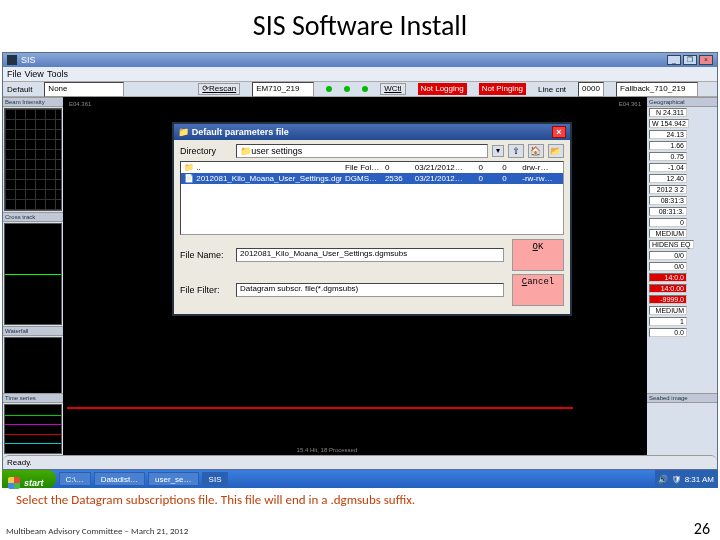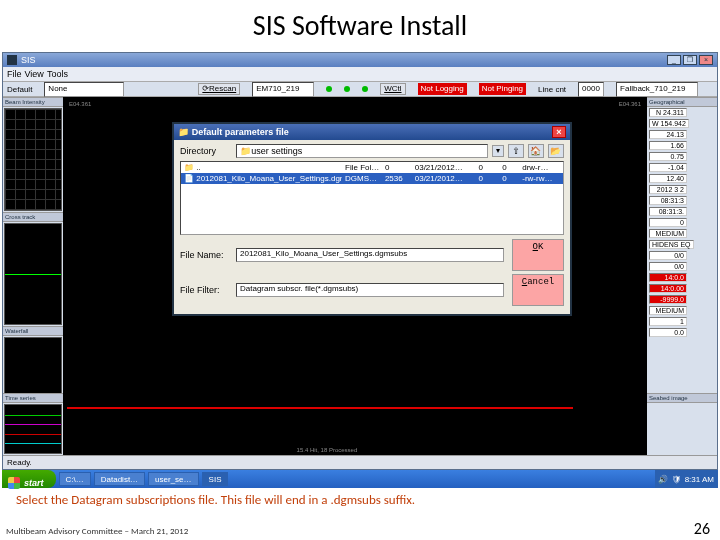--- a/index.html
+++ b/index.html
@@ -31,21 +31,21 @@
   .right-row { display: flex; justify-content: space-between; padding: 1px 2px; }
   .right-val { background: #fff; padding: 0 2px; border: 1px inset #ccc; min-width: 38px; text-align: right; font-size: 7px; }
   .right-val.red { background: #d00; color: #fff; }
   .bottom-strip { position: absolute; left: 0; right: 0; bottom: 14px; height: 62px; background: #d8e0ec; display: flex; }
   .ts-panel { width: 60px; display: flex; flex-direction: column; }
   .ts-chart { flex: 1; background: #000; border: 1px solid #555; margin: 1px; position: relative; }
   .ts-chart .ln { position: absolute; left: 0; right: 0; height: 1px; }
   .bottom-main { flex: 1; background: #000; position: relative; }
   .bottom-main .sline { position: absolute; left: 4px; right: 74px; top: 14px; height: 2px; background: #d00; }
   .bottom-main .info { position: absolute; bottom: 2px; left: 40%; color: #888; font-size: 6px; }
-  .statusbar { position: absolute; bottom: 0; left: 0; right: 0; height: 14px; background: #e0e4ec; border-top: 1px solid #999; font-size: 8px; padding: 0 4px; display: flex; align-items: center; }
+  .statusbar { position: absolute; bottom: 0; left: 0; right: 0; height: 14px; background: #e0e4ec; border-top: 1px solid #999; font-size: 8px; padding: 0 4px; display: flex; align-items: center; border-radius: 6px; }
   
   .dialog { position: absolute; top: 122px; left: 172px; width: 400px; height: 194px; background: #eceae0; border: 2px solid #234; box-shadow: 2px 2px 6px rgba(0,0,0,0.5); font-size: 9px; }
   .dlg-title { height: 16px; background: linear-gradient(#4a6fb8, #234a90); display: flex; align-items: center; padding: 0 4px; color: #fff; font-weight: bold; }
   .dlg-title .spacer { flex: 1; }
   .dlg-close { width: 14px; height: 12px; background: #e44; border: 1px solid #a00; color: #fff; text-align: center; line-height: 10px; font-size: 9px; }
   .dlg-body { padding: 4px 6px; }
   .dlg-row { display: flex; align-items: center; gap: 4px; margin-bottom: 3px; }
   .dlg-lbl { width: 52px; font-size: 9px; }
   .dlg-select { flex: 1; background: #fff; border: 1px inset #999; height: 14px; font-size: 9px; padding: 0 3px; display: flex; align-items: center; }
   .dlg-arrow { width: 12px; height: 12px; background: #d8e0ec; border: 1px solid #999; text-align: center; line-height: 10px; font-size: 8px; }

